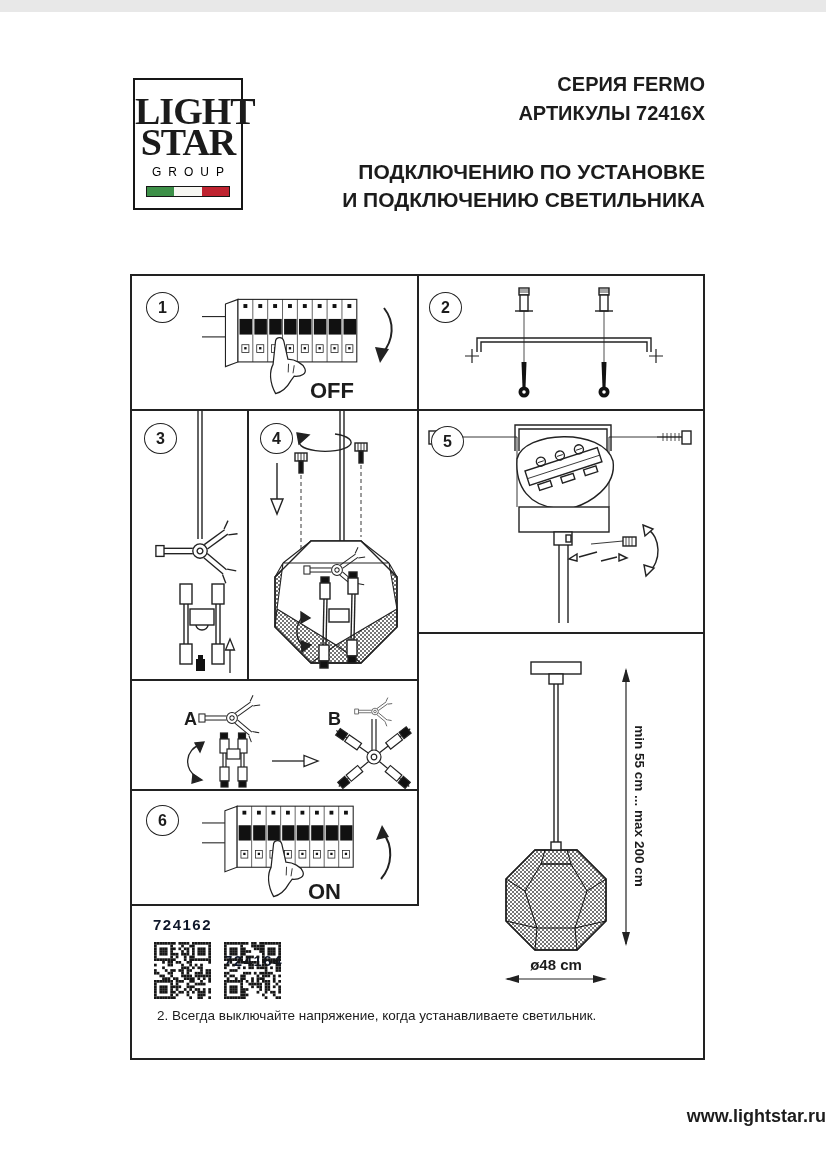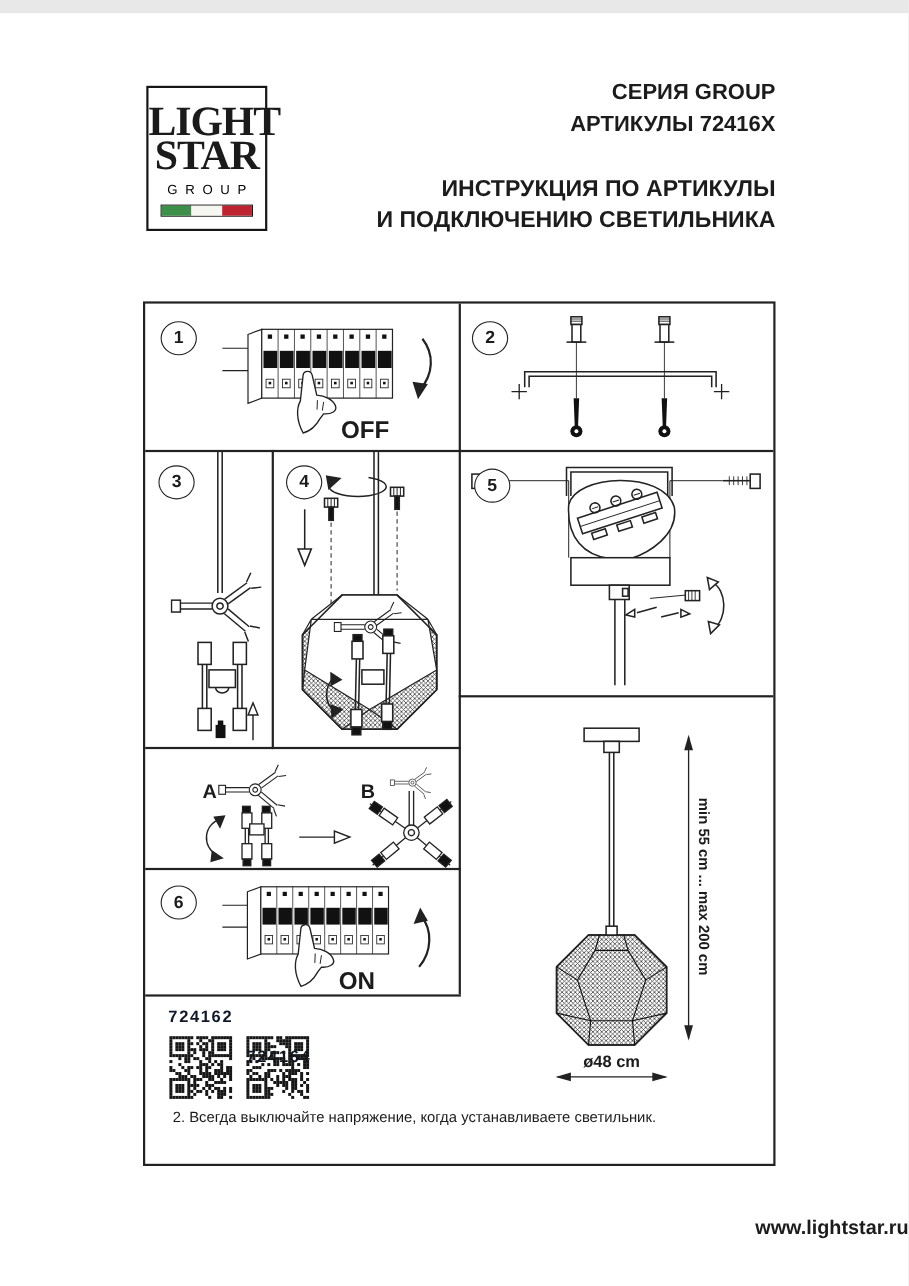--- a/index.html
+++ b/index.html
@@ -127,24 +127,24 @@
     <div class="logo-word first">LIGHT</div>
     <div class="logo-word">STAR</div>
     <div class="logo-group">GROUP</div>
     <div class="logo-flag">
       <span style="background:#3d9048"></span>
         <span style="background:#f7f7f2"></span>
         <span style="background:#bf2330"></span>
     </div>
   </div>
   <div class="hdr">
-    <div class="hdr-series">СЕРИЯ GROUP</div>
+    <div class="hdr-series">СЕРИЯ FERMO</div>
     <div class="hdr-series">АРТИКУЛЫ 72416X</div>
     <div class="hdr-title">
-      <div>ИНСТРУКЦИЯ ПО АРТИКУЛЫ</div>
+      <div>ПОДКЛЮЧЕНИЮ ПО УСТАНОВКЕ</div>
       <div>И ПОДКЛЮЧЕНИЮ СВЕТИЛЬНИКА</div>
     </div>
   </div>
 
   <div class="grid">
 
     <div class="ln" style="left:285px;top:0;width:2px;height:628px"></div>
     <div class="ln" style="left:115px;top:133px;width:2px;height:272px"></div>
     <div class="ln" style="left:0;top:133px;width:571px;height:2px"></div>
     <div class="ln" style="left:285px;top:356px;width:286px;height:2px"></div>

